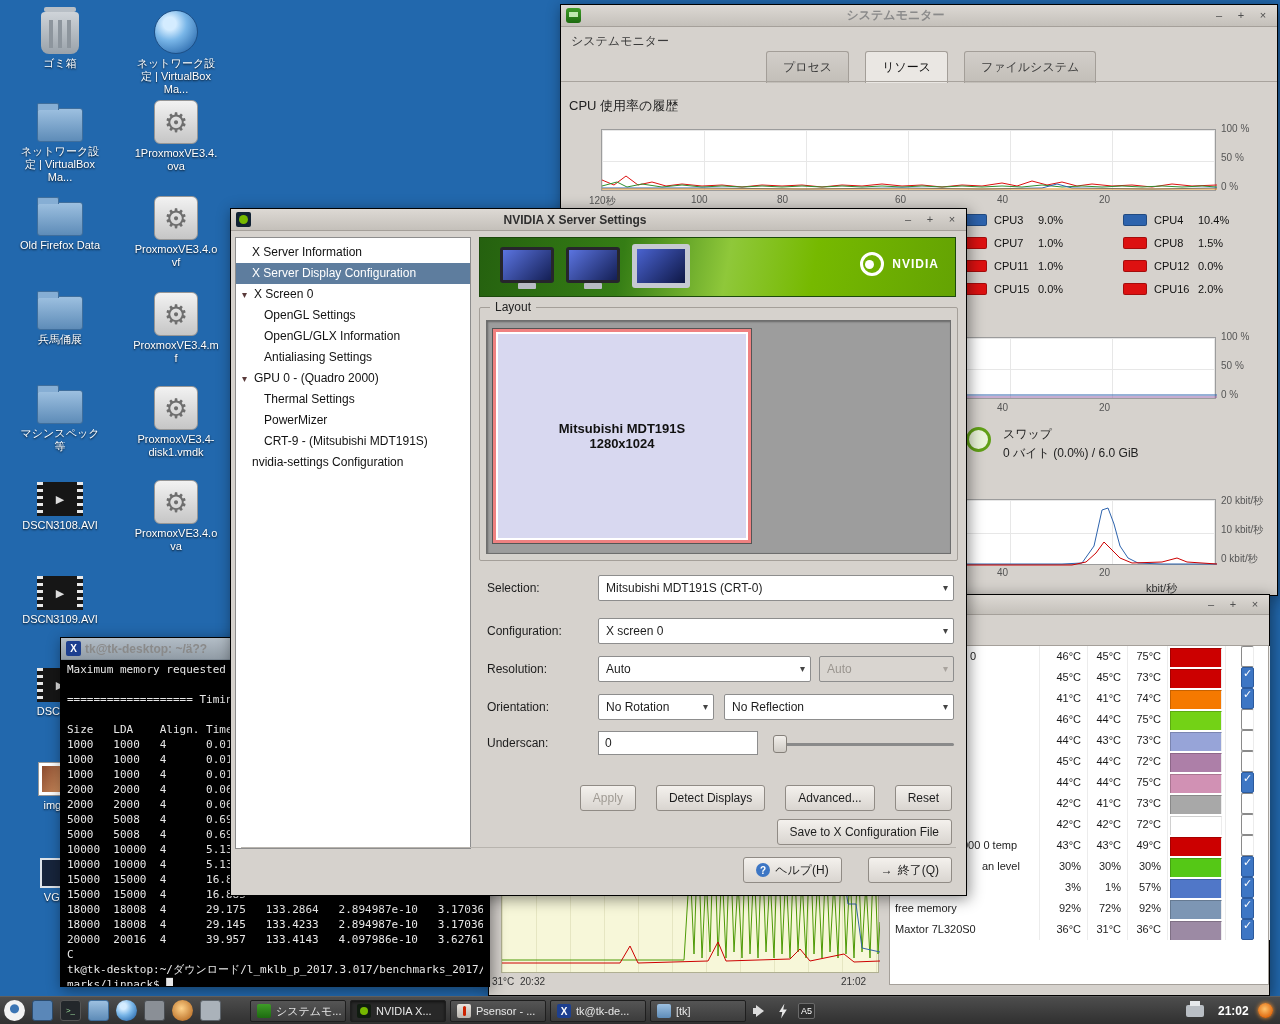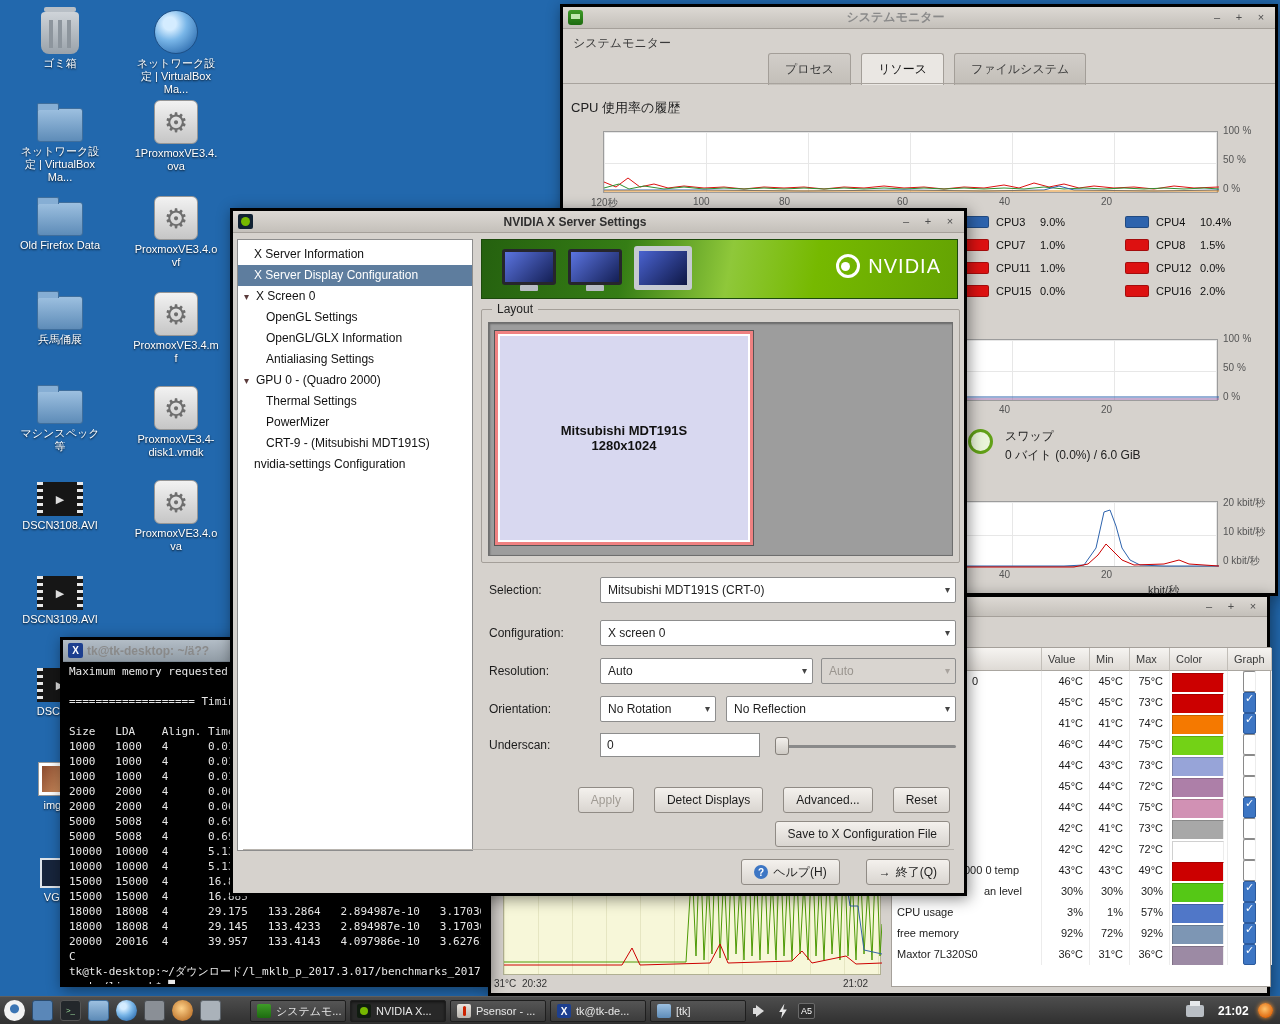--- a/index.html
+++ b/index.html
@@ -20,40 +20,40 @@
 .ic-film{width:46px;height:34px;background:#161616;border-radius:3px;margin-top:10px;position:relative;display:flex;align-items:center;justify-content:center}
 .ic-film::before,.ic-film::after{content:"";position:absolute;top:0;bottom:0;width:6px;background:repeating-linear-gradient(#e8e8e8 0 3px,#161616 3px 7px)}
 .ic-film::before{left:0}.ic-film::after{right:0}
 .ic-film span{color:#ddd;font-size:11px;font-family:"DejaVu Sans",sans-serif}
 .ic-globe{width:44px;height:44px;border-radius:50%;background:radial-gradient(circle at 35% 30%,#d4ecff 0 16%,#79b6e8 42%,#2d6cae 85%);border:1px solid #1d4f86}
 .ic-photo{width:44px;height:34px;background:#fff;border:1px solid #999;padding:3px;margin-top:10px}
 .ic-photo div{width:100%;height:100%;background:linear-gradient(120deg,#8a4a2e,#c8885a 60%,#5a2e1e)}
 .ic-dark{width:40px;height:30px;background:#17253c;border:2px solid #dfe4ea;margin-top:12px}
 
 
-.win{position:absolute;background:#d6d2cd;border:3px solid #000000;box-shadow:2px 3px 14px rgba(0,0,0,.45)}
+.win{position:absolute;background:#d6d2cd;border:1px solid #000000;box-shadow:2px 3px 14px rgba(0,0,0,.45)}
 .titlebar{height:22px;background:linear-gradient(#ddd9d4,#c4c0ba);border-bottom:1px solid #a5a09a;display:flex;align-items:center;padding:0 5px;gap:4px}
 .ttitle{flex:1;text-align:center;font-size:12px;font-weight:bold;color:#2f2f2f;white-space:nowrap;overflow:hidden}
 .win.unfocused .ttitle{color:#8a8a8a}
 .tbtn{width:18px;height:16px;display:flex;align-items:center;justify-content:center;font-size:11px;color:#4e4e4e;line-height:1;border-radius:2px}
 .ticon{width:15px;height:15px;flex:0 0 auto}
 
 
 .btn{display:inline-flex;align-items:center;justify-content:center;gap:5px;height:26px;padding:0 12px;font-size:12px;color:#1d1d1d;background:linear-gradient(#f4f1ed,#d9d5d0);border:1px solid #908b85;border-radius:3px;white-space:nowrap}
 .btn.disabled{color:#a09b94}
 .combo{position:absolute;height:26px;background:#fff;border:1px solid #8d8d8d;border-radius:2px;display:flex;align-items:center;font-size:12px;color:#1d1d1d;padding:0 22px 0 7px;white-space:nowrap;overflow:hidden}
 .combo .arr{position:absolute;right:5px;top:6px;font-size:10px;color:#444}
 .combo.disabled{background:#d9d5d0;color:#9a958f}
 .combo.disabled .arr{color:#a8a39d}
 .entry{position:absolute;height:24px;background:#fff;border:1px solid #8d8d8d;font-size:12px;color:#1d1d1d;padding:0 6px;font-family:"Liberation Sans",sans-serif}
 
 
 .sm-label{position:absolute;left:10px;top:28px;font-size:12px;color:#3a3a3a}
 .sm-tabs{position:absolute;left:205px;top:46px;display:flex}
-.sm-tab{padding:7px 16px;font-size:12px;color:#3c3c3c;background:linear-gradient(#d2cec9,#c2beb8);border:1px solid #a39e98;border-bottom:none;margin-right:10px;border-radius:3px 3px 0 0}
+.sm-tab{padding:7px 16px;font-size:12px;color:#3c3c3c;background:linear-gradient(#d2cec9,#c2beb8);border:1px solid #a39e98;border-bottom:none;margin-right:16px;border-radius:3px 3px 0 0}
 .sm-tab.active{background:#eae7e3;color:#111;position:relative;top:0}
 .sm-sep{position:absolute;left:0;right:0;top:76px;border-top:1px solid #a8a39d}
 .sm-h{position:absolute;left:8px;top:92px;font-size:13px;font-weight:normal;color:#222}
 .chart{position:absolute;background:#fff;border:1px solid #9c9c9c;background-image:linear-gradient(to right,#e7e7e7 1px,transparent 1px),linear-gradient(to bottom,#e7e7e7 1px,transparent 1px);background-size:102px 31px}
 .chart svg{position:absolute;left:0;top:0}
 .axl{position:absolute;font-size:10px;color:#555;white-space:nowrap}
 .lgrid{position:absolute;display:grid;grid-template-columns:160px 160px;row-gap:6px}
 .lg{display:flex;align-items:center;font-size:11px;color:#111;height:17px}
 .lgchip{width:24px;height:12px;border-radius:2px;margin-right:7px;border:1px solid rgba(0,0,0,.25);flex:0 0 auto}
 .lgname{width:44px}
@@ -71,21 +71,21 @@
 .nv-item.selected{background:#5e7d9e;color:#fff}
 .banner{position:absolute;left:248px;top:28px;width:477px;height:60px;background:linear-gradient(100deg,#25610f 0%,#357d15 30%,#8fc83a 52%,#76b900 70%,#64a303 100%);border:1px solid #1c4a0c;overflow:hidden}
 .bmon{position:absolute;width:54px;height:36px;background:#26262c;border-radius:3px;padding:3px}
 .bmon .bscr{width:100%;height:100%;background:linear-gradient(135deg,#5b74e0,#141f55)}
 .bstand{position:absolute;left:50%;margin-left:-9px;bottom:-6px;width:18px;height:6px;background:#b8bcc4;border-radius:1px}
 .bcrt{background:#c6cad2;padding:5px;width:58px;height:44px}
 .bcrt .bscr{background:linear-gradient(135deg,#4a63d0,#0e1745)}
 .blogo{position:absolute;right:16px;top:14px;display:flex;align-items:center;gap:8px}
 .beye{width:24px;height:24px;border:3px solid #fff;border-radius:50%;position:relative;background:transparent}
 .beye::after{content:"";position:absolute;left:2px;top:5px;width:9px;height:9px;background:#fff;border-radius:50%}
-.btext{font-size:20px;font-weight:normal;color:#fff;letter-spacing:1px}
+.btext{font-size:12px;font-weight:bold;color:#fff;letter-spacing:1px}
 .nv-fieldset{position:absolute;left:248px;top:98px;width:479px;height:254px;border:1px solid #a49f99;border-radius:2px}
 .nv-legend{position:absolute;left:10px;top:-8px;background:#d6d2cd;padding:0 5px;font-size:12px;color:#222}
 .nv-panel{position:absolute;left:6px;top:12px;width:465px;height:234px;background:#9d9d9d;border:1px solid #6e6e6e;box-shadow:inset 1px 1px 2px rgba(0,0,0,.35)}
 .nv-mon{position:absolute;left:6px;top:8px;width:258px;height:214px;background:#d8d8f0;border:3px solid #ef8181;box-shadow:inset 0 0 0 2px #fff;outline:1px solid #555;display:flex;flex-direction:column;align-items:center;justify-content:center;font-weight:bold;font-size:13px;color:#111}
 .nv-flabel{position:absolute;left:256px;font-size:12px;color:#1c1c1c}
 .btnrow{position:absolute;right:14px;display:flex;gap:20px}
 .slider-track{position:absolute;height:3px;background:#8a8a8a;border-radius:2px;top:12px;left:0;right:0}
 .slider-handle{position:absolute;left:0;top:4px;width:14px;height:18px;background:linear-gradient(#f2efeb,#cfcbc5);border:1px solid #85807a;border-radius:3px}
 .nv-sep{position:absolute;left:10px;right:10px;top:638px;border-top:1px solid #b8b4ae}
 .nv-ticon{background:#123;border-radius:2px;position:relative}
@@ -343,28 +343,20 @@
         <polyline fill="none" stroke="#4e9a06" stroke-width="1" points="0,338 182,338 188,240 192,332 196,210 200,336 204,252 208,330 212,196 216,334 220,244 224,336 228,214 232,330 236,258 240,336 244,200 248,332 252,240 256,336 260,218 264,330 268,252 272,336 276,206 280,332 284,246 288,336 292,224 296,330 300,256 304,336 308,210 312,332 316,248 320,336 324,228 328,330 332,258 336,336 340,214 344,332 348,250 352,336 356,232 360,330 364,260 368,336 372,220 376,332 378,300"></polyline>
         <polyline fill="none" stroke="#3465a4" stroke-width="1" points="0,58 275,58 284,112 300,112 308,168 320,168 328,226 338,226 346,282 354,282 360,326 378,330"></polyline>
         <polyline fill="none" stroke="#cc0000" stroke-width="1" points="0,341 118,341 128,324 136,341 206,339 216,320 224,339 288,337 298,327 308,339 342,332 352,340 378,339"></polyline>
       </svg>
     </div>
     <span class="ps-gl" style="left:3px;top:381px">31°C</span>
     <span class="ps-gl" style="left:31px;top:381px">20:32</span>
     <span class="ps-gl" style="left:352px;top:381px">21:02</span>
 
     <div class="ps-table">
-      <div class="ps-hrow">
-        <div></div>
-        <div>Value</div>
-        <div>Min</div>
-        <div>Max</div>
-        <div>Color</div>
-        <div>Graph</div>
-      </div>
       <div class="ps-row">
         <div class="ps-name" style="padding-left:80px">0</div>
         <div class="ps-num">46°C</div>
         <div class="ps-num">45°C</div>
         <div class="ps-num">75°C</div>
         <div>
             <div class="swatch" style="background-color: rgb(204, 0, 0);"></div>
           </div>
         <div class="cbwrap">
             <div class="cb"></div>

